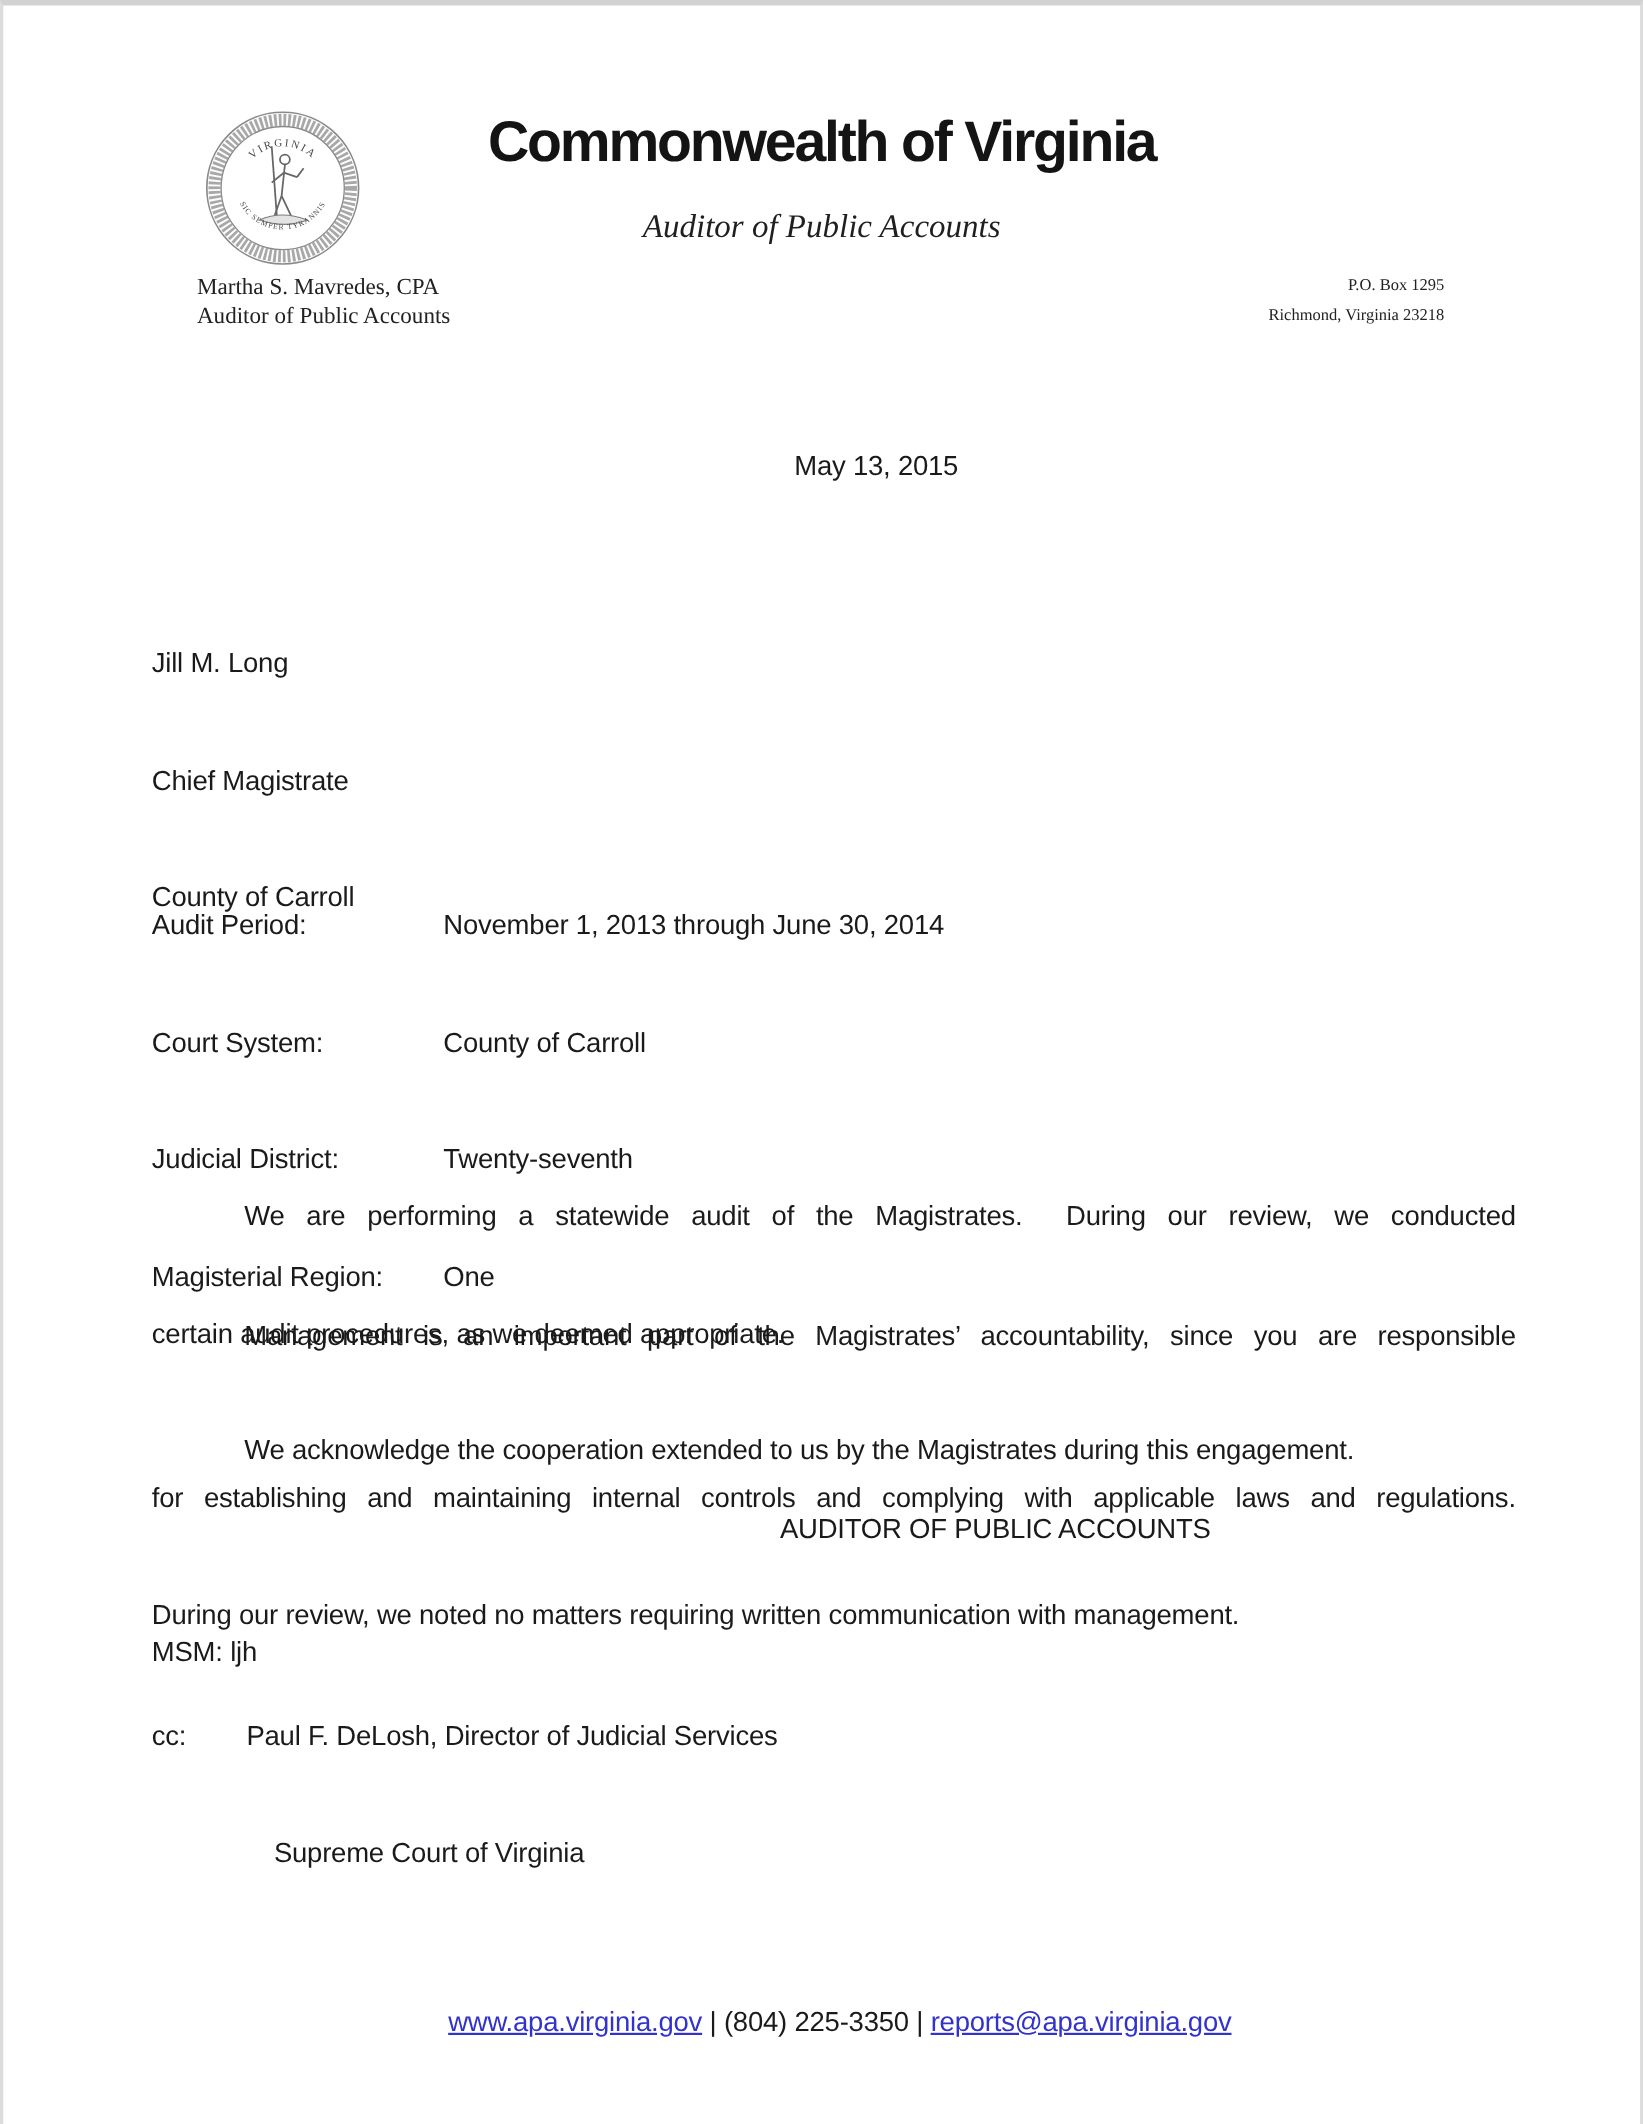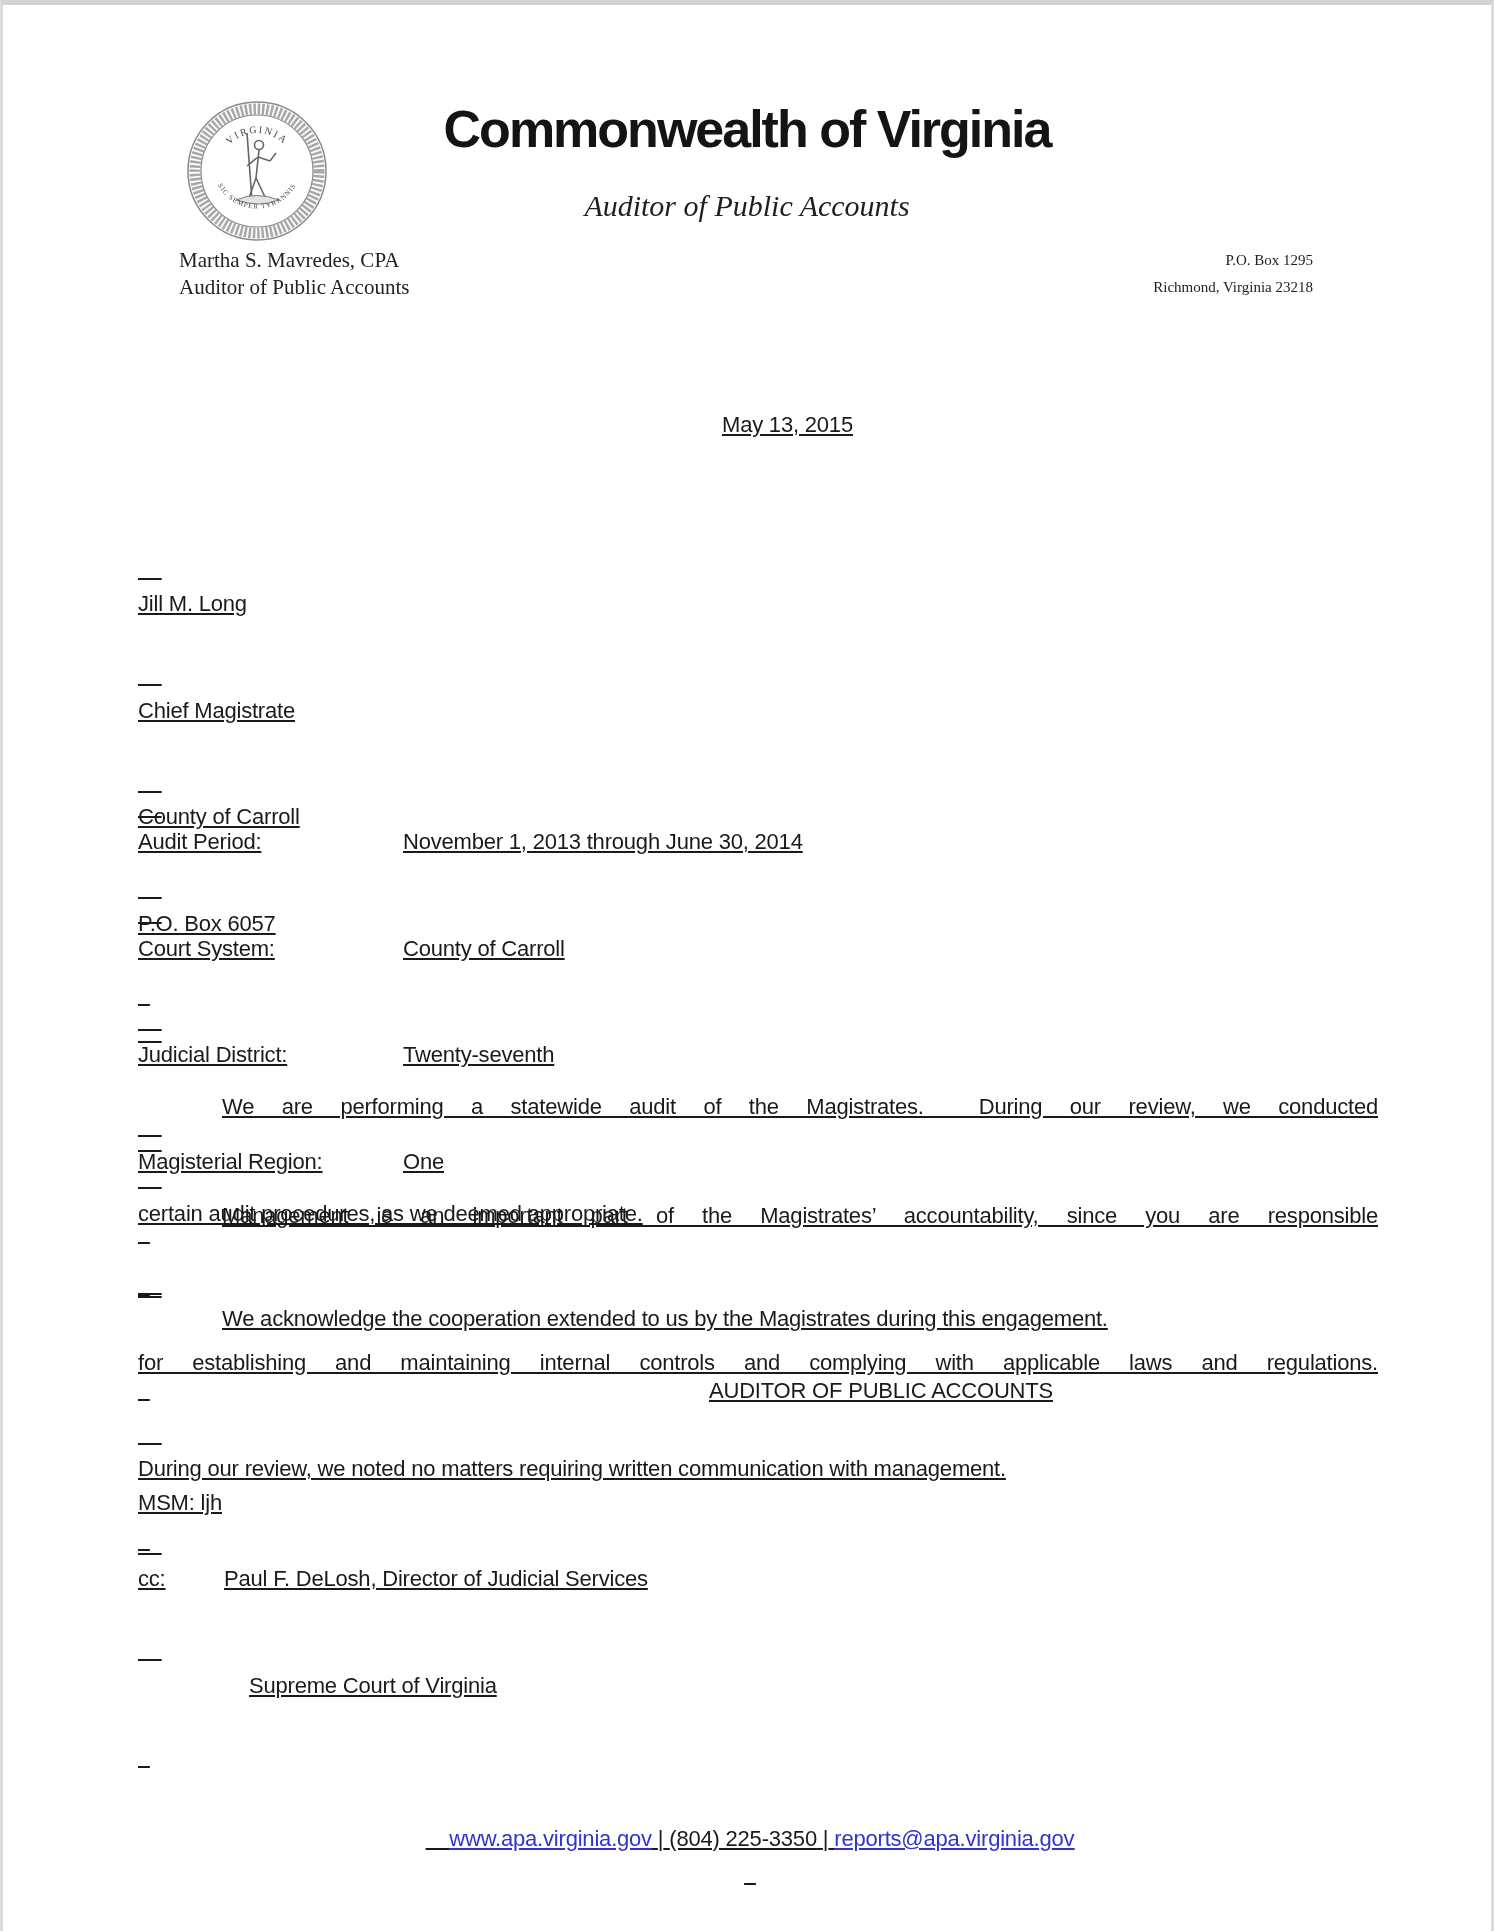--- a/index.html
+++ b/index.html
@@ -46,21 +46,21 @@
   }
   .hq-block {
     right: 178px; top: 242px;
     font-family: "Liberation Serif", serif;
     font-size: 15px; line-height: 27px;
     text-align: right;
     color: #222;
   }
 
   
-  .doc { font-size: 22px; letter-spacing: -0.2px; line-height: 35.5px; white-space: pre-wrap; text-decoration: underline; }
+  .doc { font-size: 25px; letter-spacing: -0.2px; line-height: 35.5px; white-space: pre-wrap; }
   .date-line   { left: 719px; top: 402px; }
   .recipient   { left: 135px; top: 510px; }
   .details     { left: 135px; top: 748px; }
   .detail-row  { display: flex; }
   .detail-label{ flex: 0 0 265px; width: 265px; }
   .paragraph   { left: 135px; width: 1240px; }
   .p1 { top: 973px; }
   .p2 { top: 1082px; }
   .p3 { top: 1225px; }
   .line { text-align: justify; text-align-last: left; white-space: pre-wrap; }
@@ -122,21 +122,20 @@
     <div>P.O. Box 1295</div>
     <div>Richmond, Virginia 23218</div>
   </div>
 
   <div class="abs doc date-line">May 13, 2015</div>
 
   <div class="abs doc recipient">
     <div>Jill M. Long</div>
     <div>Chief Magistrate</div>
     <div>County of Carroll</div>
-    <div>P.O. Box 6057</div>
   </div>
 
   <div class="abs doc details">
     <div class="detail-row">
       <span class="detail-label">Audit Period:</span>
       <span class="detail-value">November 1, 2013 through June 30, 2014</span>
     </div>
     <div class="detail-row">
       <span class="detail-label">Court System:</span>
       <span class="detail-value">County of Carroll</span>

